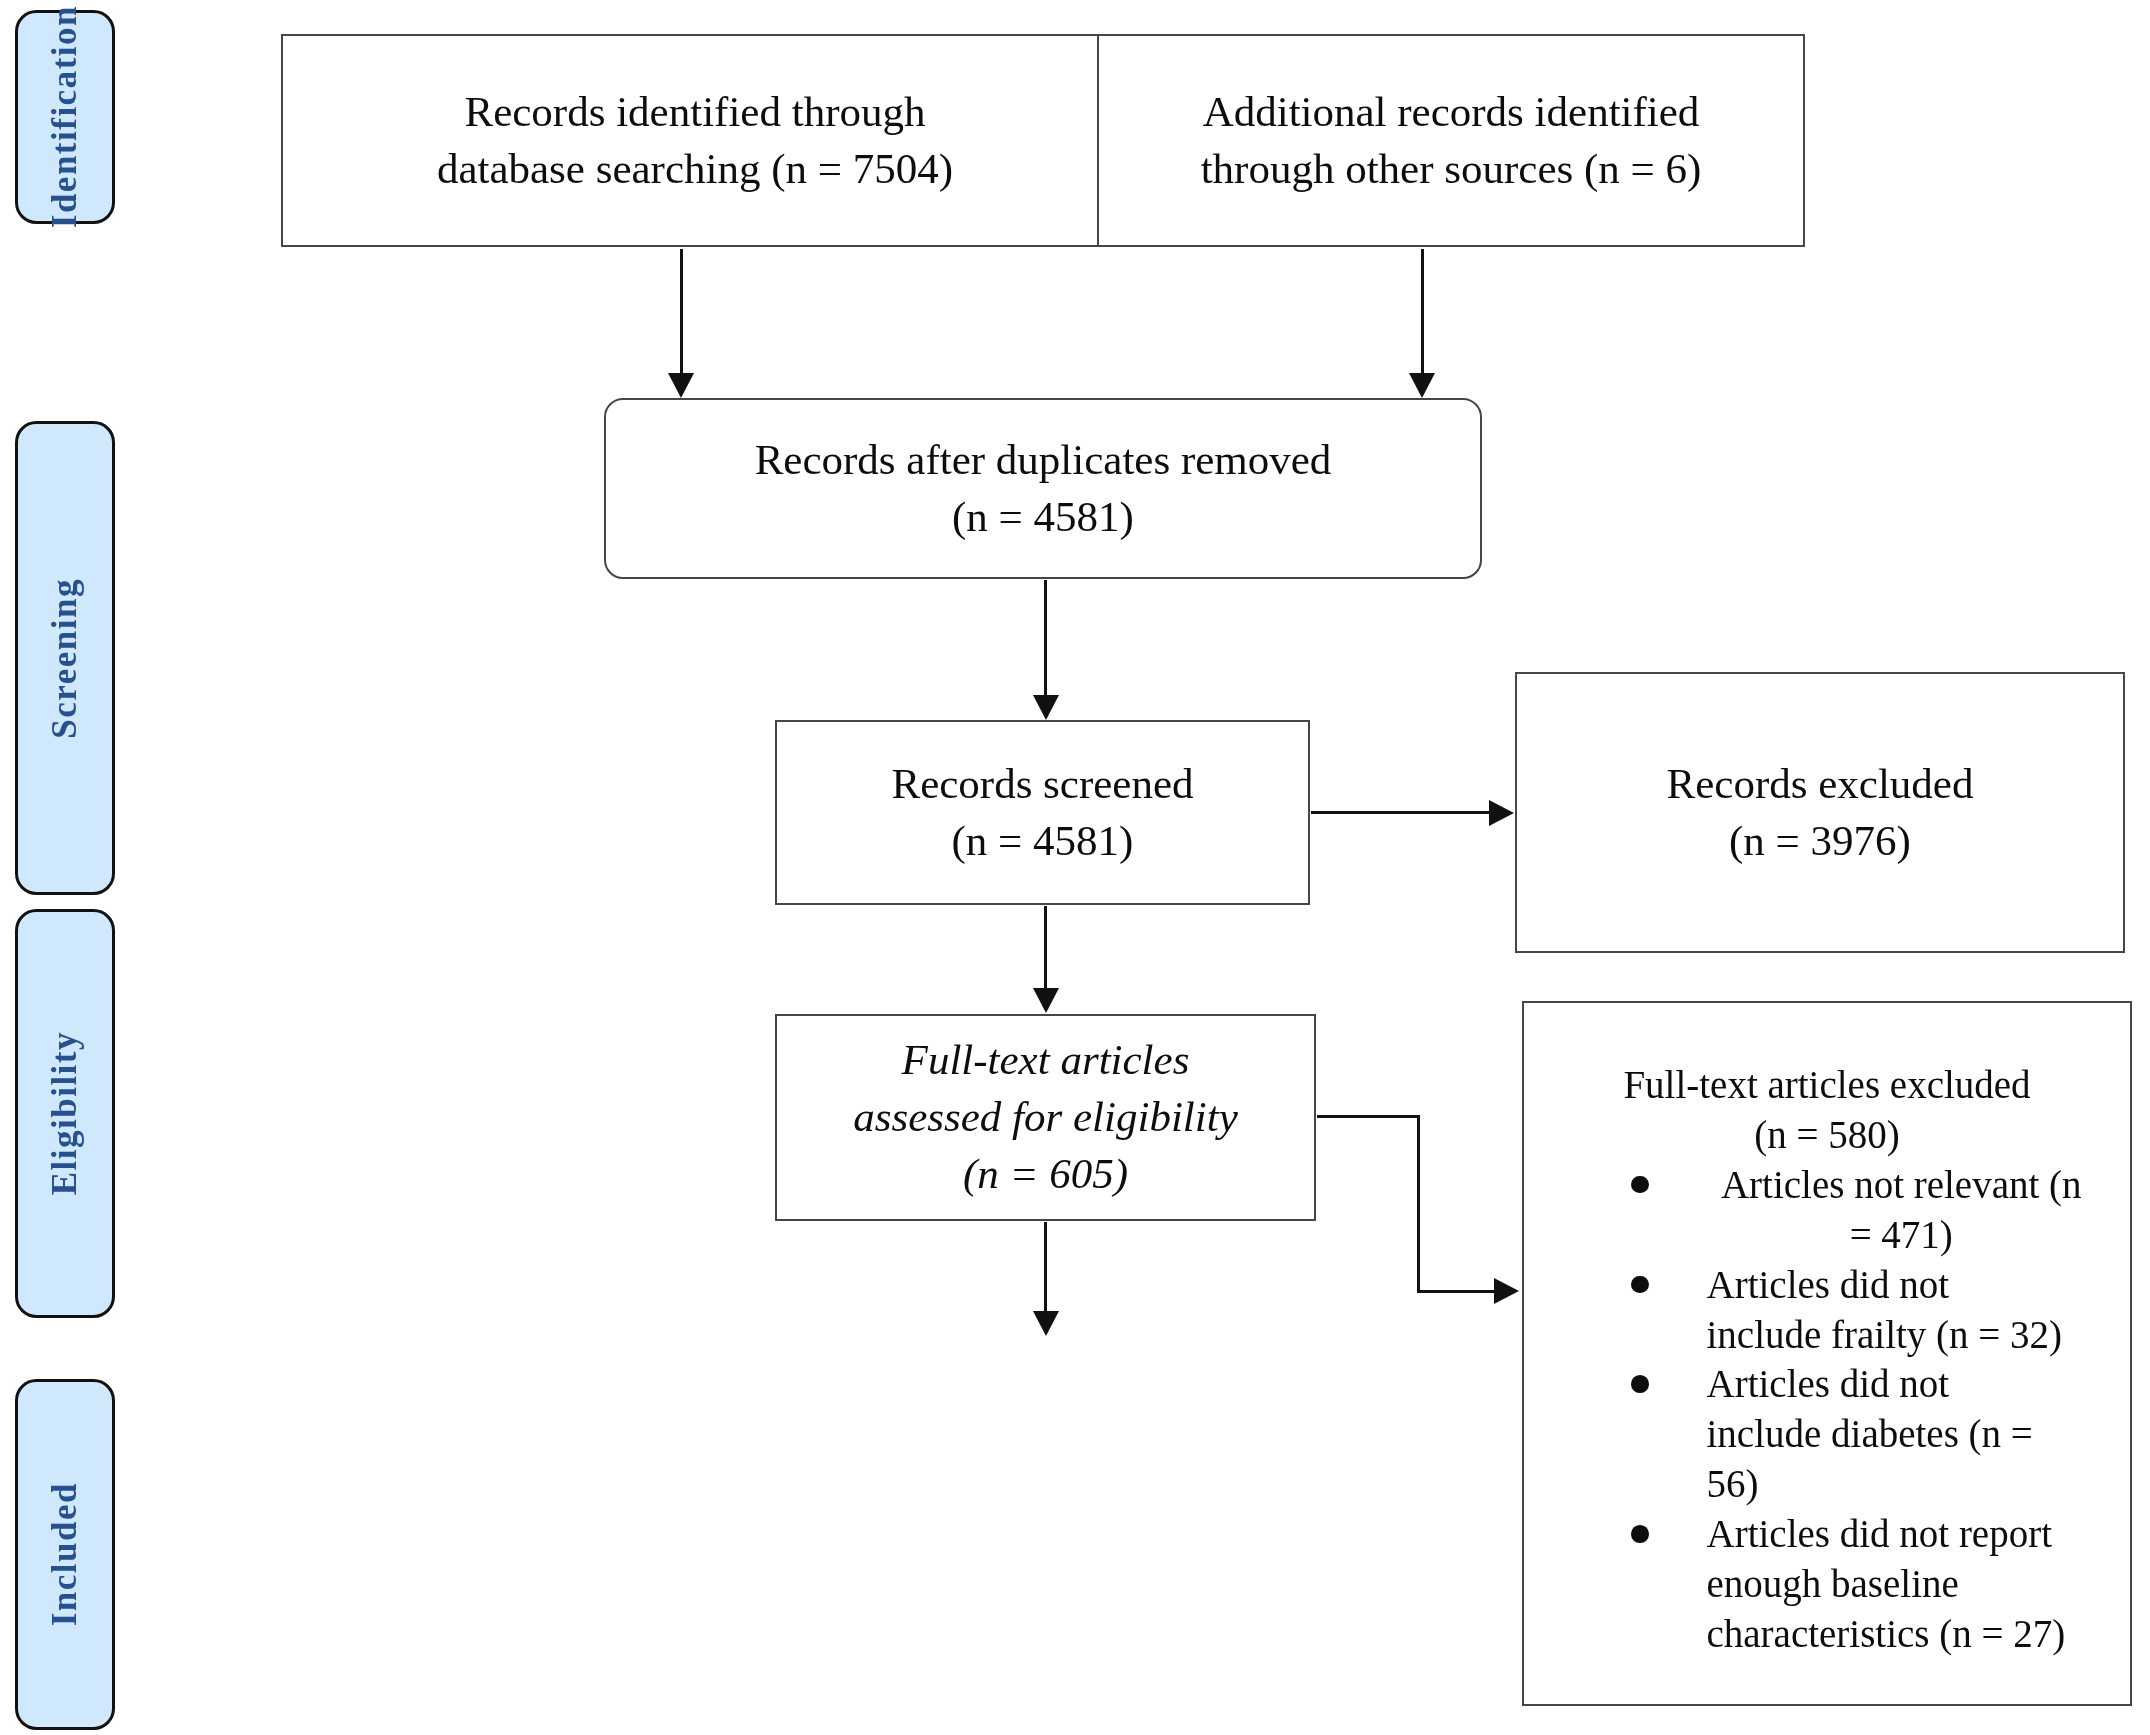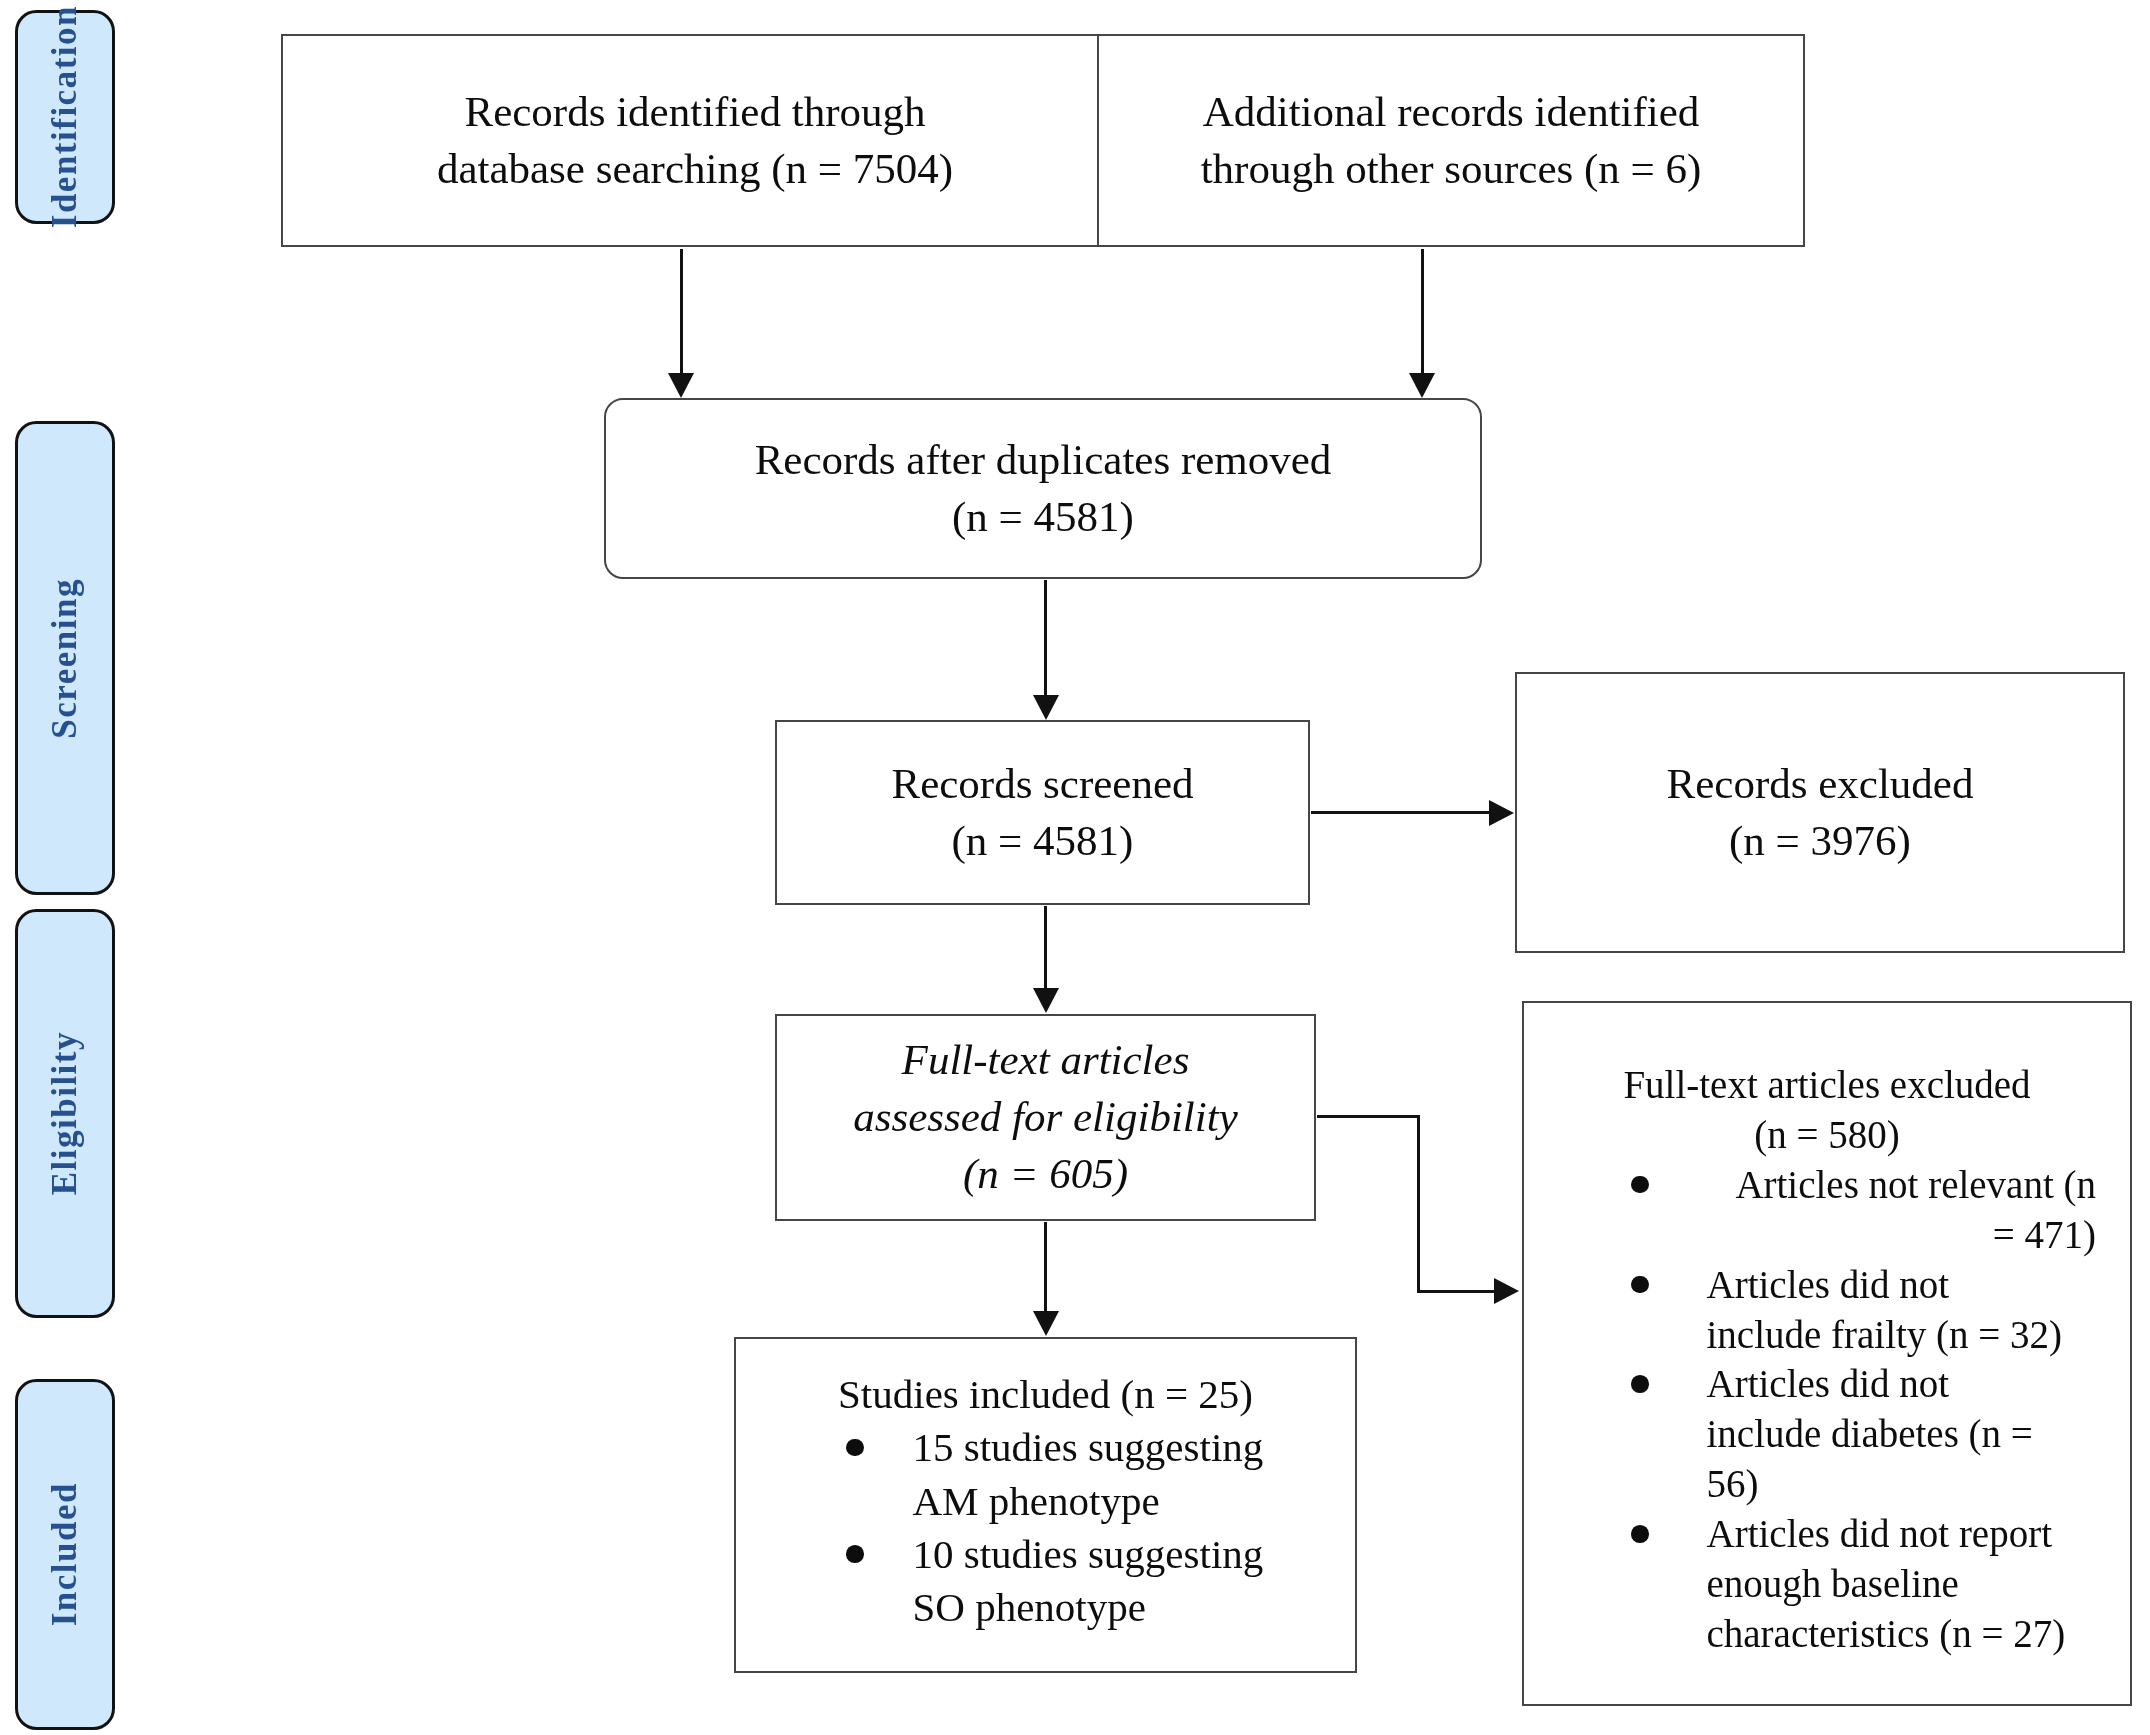--- a/index.html
+++ b/index.html
@@ -78,21 +78,21 @@
     height:17.5px;
     border-radius:50%;
     background:#0d0d0d;
   }
   #box-ft-excluded .bullet-item{margin-left:73px;}
   #box-ft-excluded .bullet-dot{margin-top:16px;margin-right:58px;}
   #box-ft-excluded .bullet-text{width:457px;white-space:pre-line;}
   #box-included .bullet-item{margin-left:81px;}
   #box-included .bullet-dot{margin-top:17.5px;margin-right:49px;}
   #box-included .bullet-text{width:438px;white-space:pre-line;}
-  .bullet-text.center{text-align:right;}
+  .bullet-text.center{text-align:center;}
 
   
   .vline{position:absolute;width:2.9px;background:#111111;}
   .hline{position:absolute;height:2.9px;background:#111111;}
   .head-down{
     position:absolute;width:0;height:0;
     border-left:13px solid transparent;
     border-right:13px solid transparent;
     border-top:25px solid #111111;
   }
@@ -155,33 +155,20 @@
 56)</div>
     </div>
     <div class="bullet-item">
       <span class="bullet-dot"></span>
       <div class="bullet-text">Articles did not report
 enough baseline
 characteristics (n = 27)</div>
     </div>
   </div>
 
-  <div class="flowbox" id="box-included">
-    <div class="multi-title">Studies included (n = 25)</div>
-    <div class="bullet-item">
-      <span class="bullet-dot"></span>
-      <div class="bullet-text">15 studies suggesting
-AM phenotype</div>
-    </div>
-    <div class="bullet-item">
-      <span class="bullet-dot"></span>
-      <div class="bullet-text">10 studies suggesting
-SO phenotype</div>
-    </div>
-  </div>
 
   <div class="vline" style="left:680px;top:249px;height:127px;"></div>
   <div class="head-down" style="left:668px;top:373px;"></div>
 
   <div class="vline" style="left:1421px;top:249px;height:127px;"></div>
   <div class="head-down" style="left:1409px;top:373px;"></div>
 
   <div class="vline" style="left:1044px;top:580px;height:119px;"></div>
   <div class="head-down" style="left:1033px;top:695px;"></div>
 

